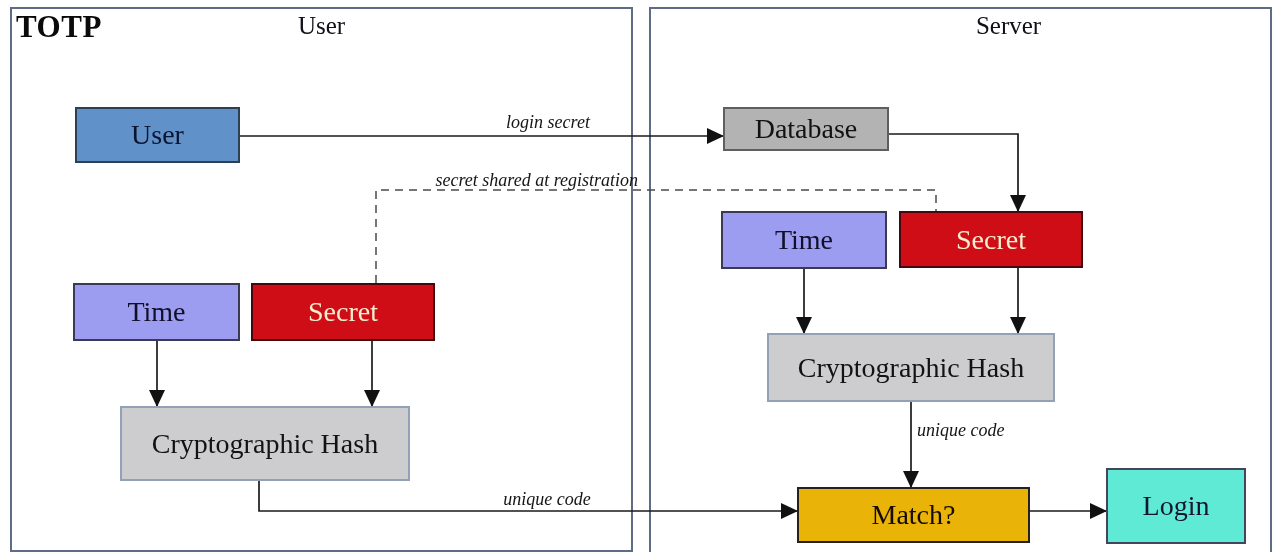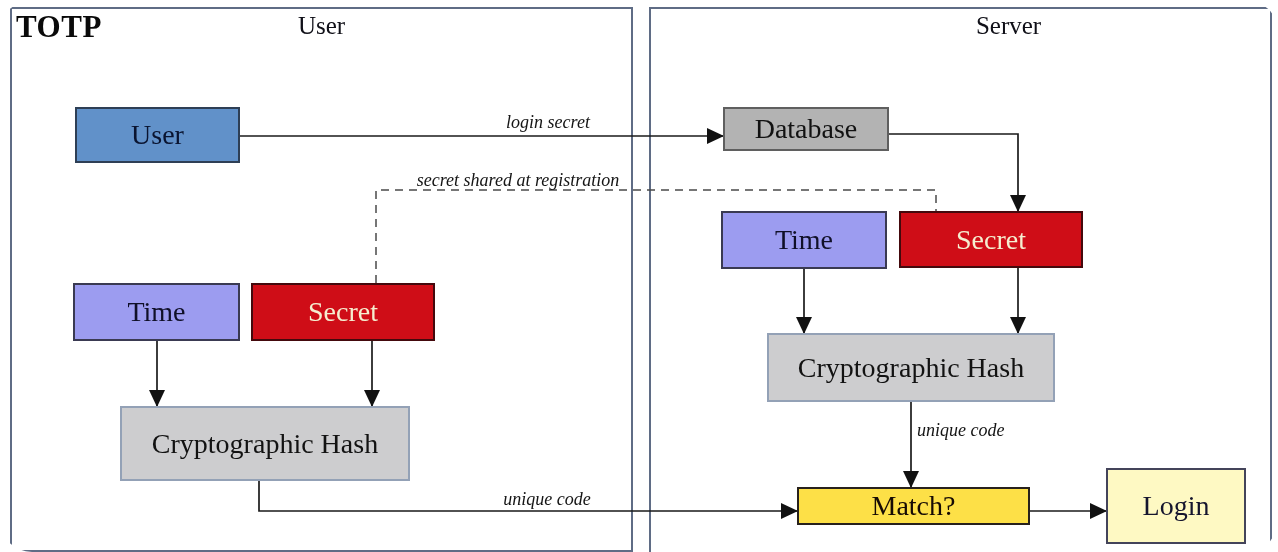--- a/index.html
+++ b/index.html
@@ -4,21 +4,20 @@
 <style>
   html, body { margin: 0; padding: 0; background: #ffffff; }
   #stage {
     position: relative;
     width: 1278px;
     height: 552px;
     background: #ffffff;
     overflow: hidden;
     font-family: "Liberation Serif", "DejaVu Serif", serif;
     color: #111;
-    border-radius: 32px;
   }
   .panel {
     position: absolute;
     top: 7px;
     border: 2px solid #5f6c85;
     background: transparent;
     box-sizing: border-box;
   }
   #panel-user  { left: 10px;  width: 623px; height: 545px; }
   #panel-server{ left: 649px; width: 623px; height: 560px; }
@@ -49,32 +48,32 @@
     line-height: 1;
   }
   #node-user        { left: 75px;   top: 107px; width: 165px; height: 56px; background: #6191c9; border: 2px solid #2e3f55; color: #0a1430; }
   #node-time-user   { left: 73px;   top: 283px; width: 167px; height: 58px; background: #9c9cf0; border: 2px solid #3a3a52; color: #101028; }
   #node-secret-user { left: 251px;  top: 283px; width: 184px; height: 58px; background: #cf0d17; border: 2px solid #44090d; color: #f5eed0; }
   #node-hash-user   { left: 120px;  top: 406px; width: 290px; height: 75px; background: #cdcdcf; border: 2px solid #93a1b6; color: #121212; }
   #node-database    { left: 723px;  top: 107px; width: 166px; height: 44px; background: #b3b3b3; border: 2px solid #5f5f5f; color: #121212; }
   #node-time-server { left: 721px;  top: 211px; width: 166px; height: 58px; background: #9c9cf0; border: 2px solid #3a3a52; color: #101028; }
   #node-secret-server{ left: 899px; top: 211px; width: 184px; height: 57px; background: #cf0d17; border: 2px solid #44090d; color: #f5eed0; }
   #node-hash-server { left: 767px;  top: 333px; width: 288px; height: 69px; background: #cdcdcf; border: 2px solid #93a1b6; color: #121212; }
-  #node-match       { left: 797px;  top: 487px; width: 233px; height: 38px; background: #fde047; border: 2px solid #27211c; color: #160b04; }
-  #node-login       { left: 1106px; top: 468px; width: 140px; height: 76px; background: #fef9c3; border: 2px solid #44445a; color: #15152e; }
+  #node-match       { left: 797px;  top: 487px; width: 233px; height: 56px; background: #eab308; border: 2px solid #27211c; color: #160b04; }
+  #node-login       { left: 1106px; top: 468px; width: 140px; height: 76px; background: #5eead4; border: 2px solid #44445a; color: #15152e; }
   .edge-label {
     position: absolute;
     font-style: italic;
     font-size: 18px;
     color: #151515;
     white-space: nowrap;
     line-height: 1.1;
   }
   #label-login-request { left: 438px; width: 220px; top: 113px; text-align: center; }
-  #label-secret-shared { left: 398px; width: 240px; top: 171px; text-align: center; }
+  #label-secret-shared { left: 398px; width: 240px; top: 171px; text-align: right; }
   #label-unique-code-server { left: 917px; top: 421px; text-align: left; }
   #label-unique-code-user   { left: 447px; width: 200px; top: 490px; text-align: center; }
   #connectors {
     position: absolute;
     left: 0; top: 0;
     width: 1278px; height: 552px;
     pointer-events: none;
   }
   .conn { stroke: #1a1a1a; stroke-width: 1.7; fill: none; }
   .conn-dashed { stroke: #4a4a4a; stroke-width: 1.5; fill: none; stroke-dasharray: 8 6; }

